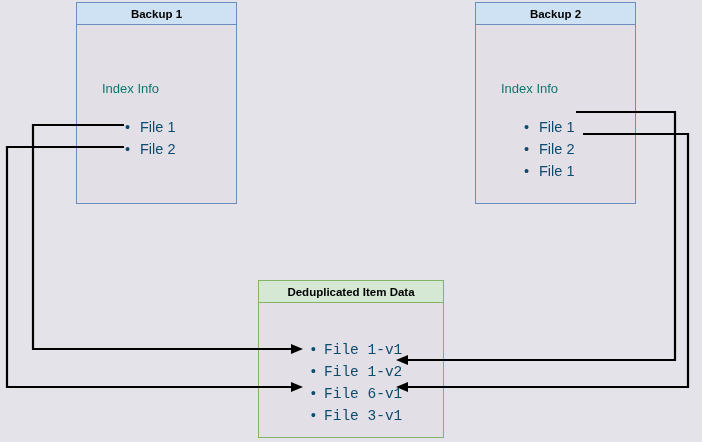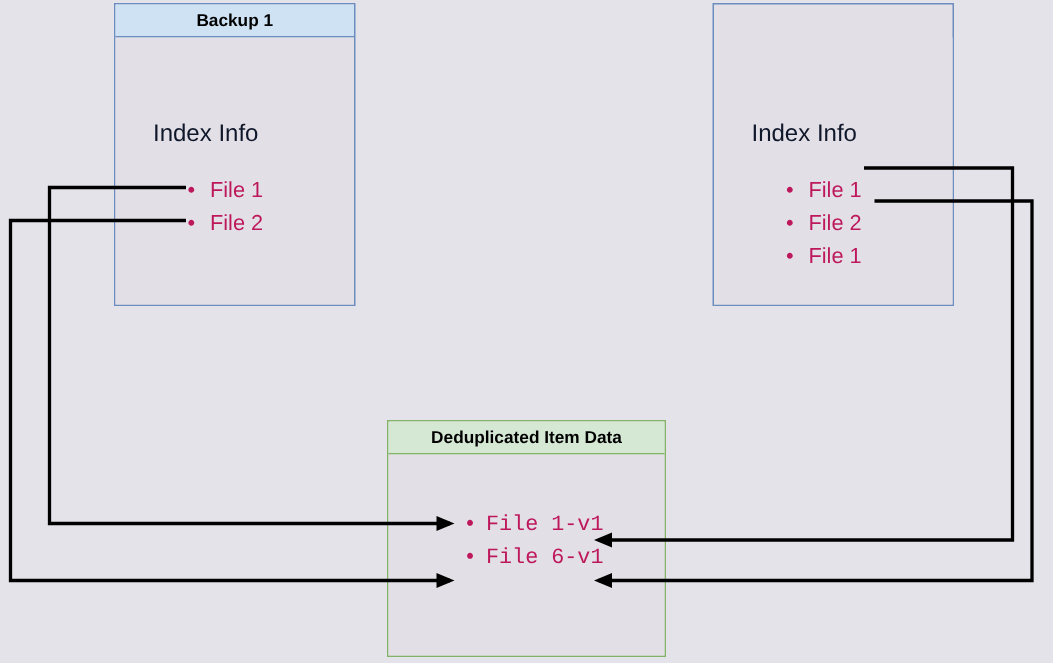--- a/index.html
+++ b/index.html
@@ -52,33 +52,33 @@
   .box-body {
     position: absolute;
     left: 0;
     top: 22px;
     right: 0;
     bottom: 0;
     background: #e2e0e6;
   }
   .index-label {
     position: absolute;
-    font-size: 16px;
-    color: #0f172a;
+    font-size: 13px;
+    color: #0f766e;
     white-space: nowrap;
   }
   .file-list {
     position: absolute;
     margin: 0;
     padding: 0;
     list-style: none;
   }
   .file-list li {
     font-size: 14.5px;
-    color: #be185d;
+    color: #0c4a6e;
     line-height: 22px;
     height: 22px;
     white-space: nowrap;
     position: relative;
     padding-left: 17px;
   }
   .file-list li::before {
     content: "\2022";
     position: absolute;
     left: 2px;
@@ -113,36 +113,39 @@
     <div class="box-body">
       <div class="index-label" style="left:25px; top:56px;">Index Info</div>
       <ul class="file-list" style="left:46px; top:91px;">
         <li>File 1</li>
         <li>File 2</li>
       </ul>
     </div>
   </div>
 
   <div class="box" id="backup2-box" style="left:475px; top:2px; width:161px; height:202px;">
+    <div class="box-header">Backup 2</div>
     <div class="box-body">
       <div class="index-label" style="left:25px; top:56px;">Index Info</div>
       <ul class="file-list" style="left:46px; top:91px;">
         <li>File 1</li>
         <li>File 2</li>
         <li>File 1</li>
       </ul>
     </div>
   </div>
 
   <div class="box green" id="dedup-box" style="left:258px; top:280px; width:186px; height:158px;">
     <div class="box-header green">Deduplicated Item Data</div>
     <div class="box-body">
       <ul class="file-list" style="left:48px; top:36px;font-family:Liberation Mono, monospace;">
         <li>File 1-v1</li>
+        <li>File 1-v2</li>
         <li>File 6-v1</li>
+        <li>File 3-v1</li>
       </ul>
     </div>
   </div>
 
   <svg id="links" viewBox="0 0 702 442">
 
     <g>
       <path d="M 124 125 L 33 125 L 33 349 L 300 349"></path>
       <polygon points="303,349 291,344 291,354"></polygon>
     </g>

